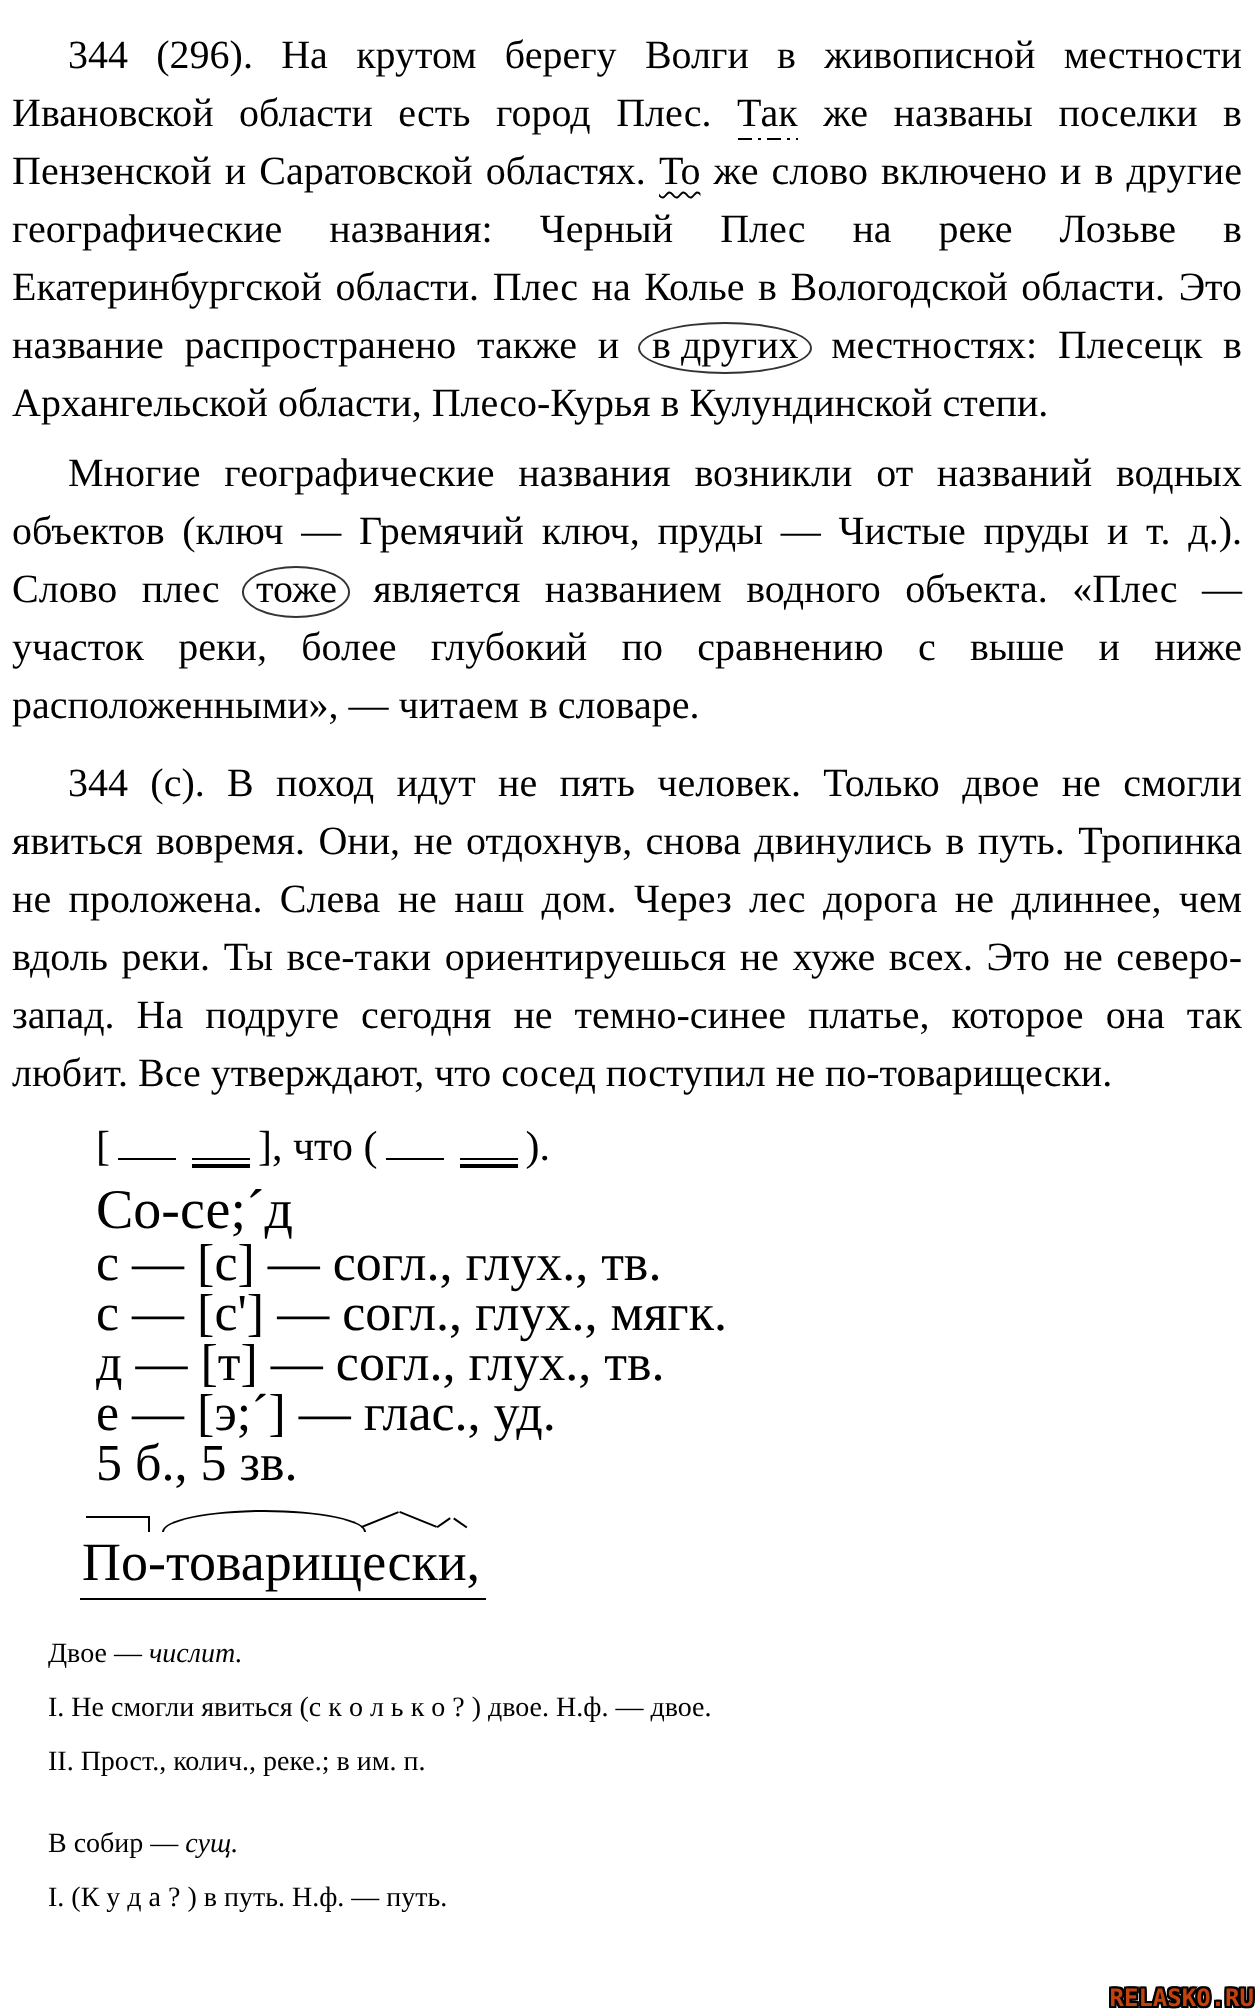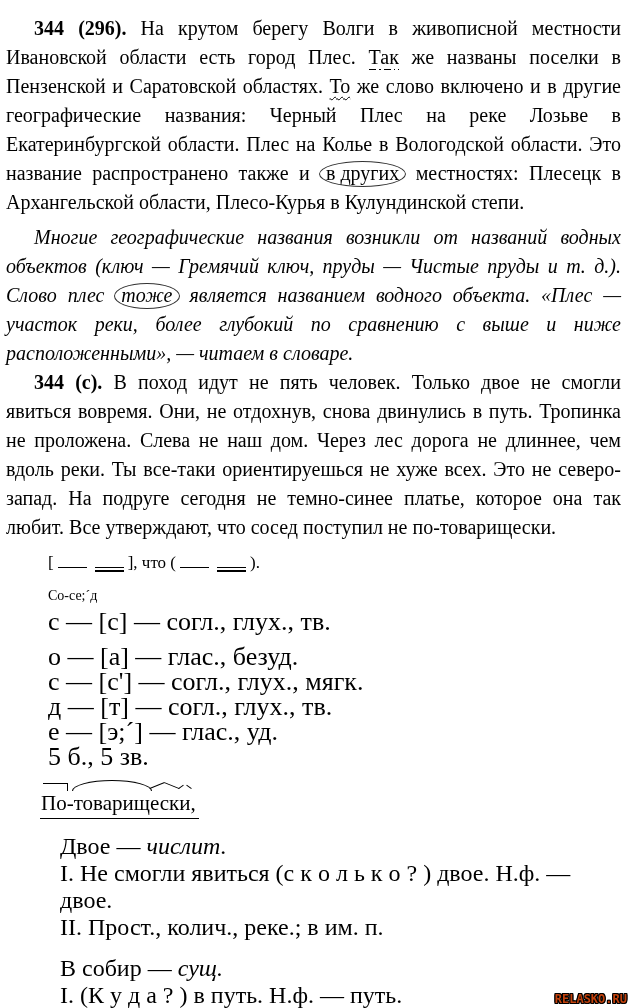--- a/index.html
+++ b/index.html
@@ -10,22 +10,22 @@
     position:relative; overflow:hidden;
   }
   .page { padding:14px 9px 0 6px; }
 
   
   .para {
     font-size:20px; line-height:29px;
     text-align:justify; text-indent:28px;
     margin:0 0 6px 0;
   }
-  .para.last { margin-bottom:0;font-style:italic; }
-  .num { font-weight:bold; }
+  .para.last { margin-bottom:10px; }
+  .num { font-weight:normal; }
 
   
   .u-dashdot, .u-dashdot2 {
     padding-bottom:2px;
     background:repeating-linear-gradient(to right,#000 0 7px,transparent 7px 10px,#000 10px 11.5px,transparent 11.5px 14.5px) left bottom / 100% 1.4px no-repeat;
   }
   .u-wavy {
     text-decoration:underline;
     text-decoration-style:wavy;
     text-decoration-thickness:1px;
@@ -33,33 +33,33 @@
   }
   .u-solid { border-bottom:1.6px solid #000; }
   .oval {
     display:inline-block; text-indent:0;
     border:1.4px solid #333; border-radius:50%;
     padding:0 6px 2px 6px; margin:0 -1px;
     line-height:22px;
   }
 
   
-  .scheme { margin:2px 0 4px 42px; font-size:17px; line-height:30px; }
+  .scheme { margin:2px 0 4px 42px; font-size:21px; line-height:30px; }
   .blank { display:inline-block; width:29px; height:13px; margin:0 4px; position:relative; }
   .blank.single { border-bottom:1.6px solid #000; }
   .blank.dbl { border-bottom:1.6px solid #000; }
   .blank.dbl::after { content:''; position:absolute; left:0; right:0; bottom:-4.6px; height:1.6px; background:#000; }
 
   
-  .phon-word { margin-left:42px; font-size:14px; line-height:27px; }
+  .phon-word { margin-left:42px; font-size:28px; line-height:27px; }
   .phon-line { margin-left:42px; font-size:26px; line-height:25px; }
   .phon-line.gap { margin-top:10px; }
 
   
-  .morph-line { margin:22px 0 14px 34px; font-size:21px; }
+  .morph-line { margin:22px 0 14px 34px; font-size:27px; }
   .morph-word { position:relative; display:inline-block; border-bottom:1.6px solid #000; padding:0 3px 2px 1px; }
   .m-prefix, .m-root, .m-suffix, .m-suffix2 { position:relative; display:inline-block; }
   .m-prefix::before {
     content:''; position:absolute; top:-8px; left:2px; right:-1px; height:7px;
     border-top:1.3px solid #000; border-right:1.3px solid #000;
   }
   .m-root::before {
     content:''; position:absolute; top:-11px; left:-2px; right:-2px; height:10px;
     border:1.3px solid #000; border-bottom:none;
     border-top-left-radius:50% 100%; border-top-right-radius:50% 100%;
@@ -69,21 +69,21 @@
     transform:rotate(-22deg); transform-origin:left bottom;
   }
   .m-suffix::after, .m-suffix2::after {
     content:''; position:absolute; top:-3px; right:0; width:54%; height:1.3px; background:#000;
     transform:rotate(22deg); transform-origin:right bottom;
   }
   .m-suffix2::before { transform:rotate(-35deg); }
   .m-suffix2::after { transform:rotate(35deg); }
 
   
-  .analysis { margin:14px 0 0 54px; font-size:24px; line-height:27px; }
+  .analysis { margin:14px 0 0 18px; font-size:14px; line-height:27px; }
   .analysis .pos { font-style:italic; }
   .a-line { }
 
   
   .watermark {
     position:absolute; right:3px; bottom:2px;
     font-family:"DejaVu Sans Mono", monospace;
     font-weight:bold; font-size:12px; letter-spacing:0px;
     color:#c2410c;
     text-shadow:-1px 0 #000,1px 0 #000,0 -1px #000,0 1px #000,-1px -1px #000,1px -1px #000,-1px 1px #000,1px 1px #000;
@@ -97,21 +97,20 @@
   <p class="para"><b class="num">344 (296).</b><span> На крутом берегу Волги в живописной местности Ивановской области есть город Плес. </span><span class="u-dashdot">Так</span><span> же названы поселки в Пензенской и Саратовской областях. </span><span class="u-wavy">То</span><span> же слово включено и в другие географические названия: Черный Плес на реке Лозьве в Екатеринбургской области. Плес на Колье в Вологодской области. Это название распространено также и </span><span class="oval">в других</span><span> местностях: Плесецк в Архангельской области, Плесо-Курья в Кулундинской степи.</span></p>
 
   <p class="para last"><span>Многие географические названия возникли от названий водных объектов (ключ — Гремячий ключ, пруды — Чистые пруды и т. д.). Слово плес </span><span class="oval">тоже</span><span> является названием водного объекта. «Плес — участок реки, более глубокий по сравнению с выше и ниже расположенными», — читаем в словаре.</span></p>
 
   <p class="para"><b class="num">344 (с).</b><span> В поход идут не пять человек. Только двое не смогли явиться вовремя. Они, не отдохнув, снова двинулись в путь. Тропинка не проложена. Слева не наш дом. Через лес дорога не длиннее, чем вдоль реки. Ты все-таки ориентируешься не хуже всех. Это не северо-запад. На подруге сегодня не темно-синее платье, которое она так любит. Все утверждают, что сосед поступил не по-товарищески.</span></p>
 
   <div class="scheme"><span>[</span><span class="blank single"></span><span class="blank dbl"></span><span>], что (</span><span class="blank single"></span><span class="blank dbl"></span><span>).</span></div>
 
   <div class="phon-word">Со-се;´д</div>
   <div class="phon-line">с — [с] — согл., глух., тв.</div>
-  <div class="phon-line gap">о — [а] — глас., безуд.</div>
   <div class="phon-line">с — [с'] — согл., глух., мягк.</div>
   <div class="phon-line">д — [т] — согл., глух., тв.</div>
   <div class="phon-line">е — [э;´] — глас., уд.</div>
   <div class="phon-line">5 б., 5 зв.</div>
 
   <div class="morph-line"><span class="morph-word"><span class="m-prefix">По</span><span>-</span><span class="m-root">товарищ</span><span class="m-suffix">еск</span><span class="m-suffix2">и</span><span>,</span></span></div>
 
   <div class="analysis">
     <div class="a-line"><span>Двое</span><span> — </span><span class="pos">числит.</span></div>
     <div class="a-line">I. Не смогли явиться (с к о л ь к о ? ) двое. Н.ф. — двое.</div>

